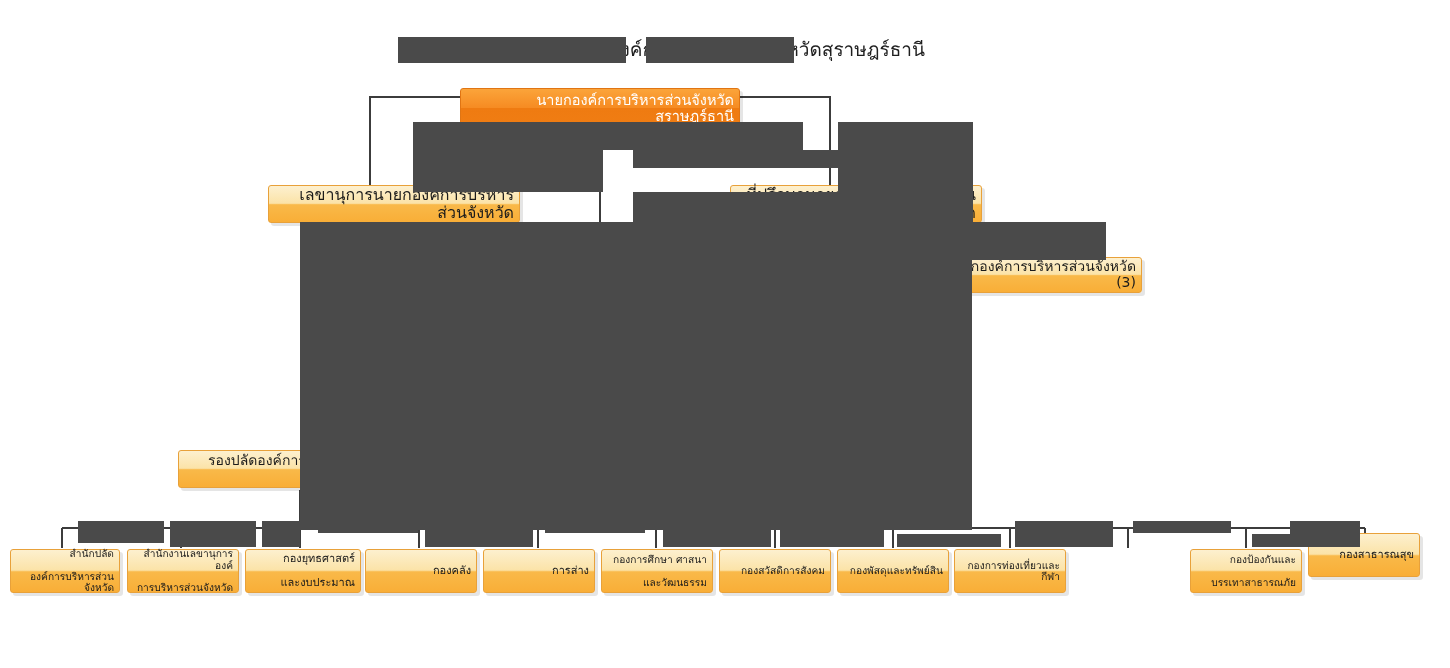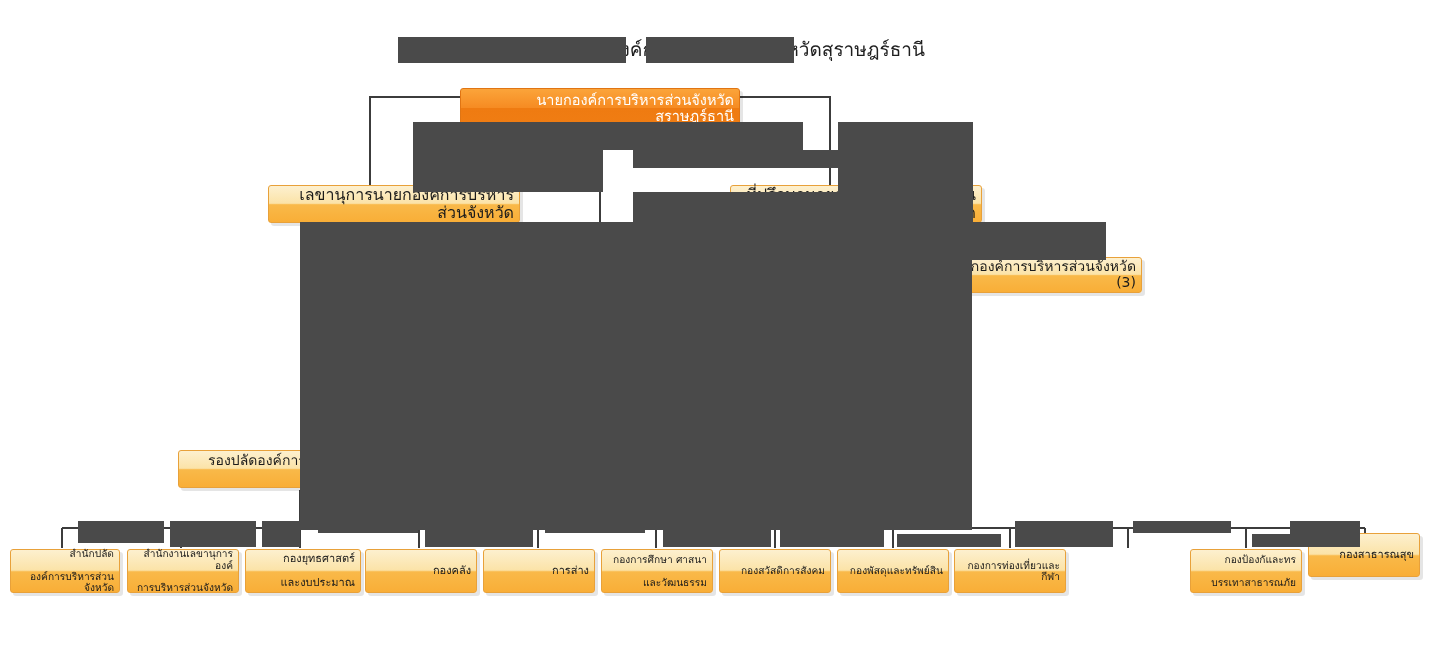--- a/index.html
+++ b/index.html
@@ -184,21 +184,21 @@
     <span>กองสวัสดิการสังคม</span>
   </div>
 
   <div class="node dept small" style="left:954px;top:549px;width:112px;height:44px;">
     <span>กองการท่องเที่ยวและกีฬา</span>
   </div>
 
 
   <div class="node dept small" style="left:1190px;top:549px;width:112px;height:44px;">
     <span>
-      <span>กองป้องกัและทร</span><br>
+      <span>กองป้องกันและ</span><br>
       <span>บรรเทาสาธารณภัย</span>
     </span>
   </div>
 
   <div class="node dept" style="left:1308px;top:533px;width:112px;height:44px;">
     <span>กองสาธารณสุข</span>
   </div>
 
   <div id="overlay">
 

